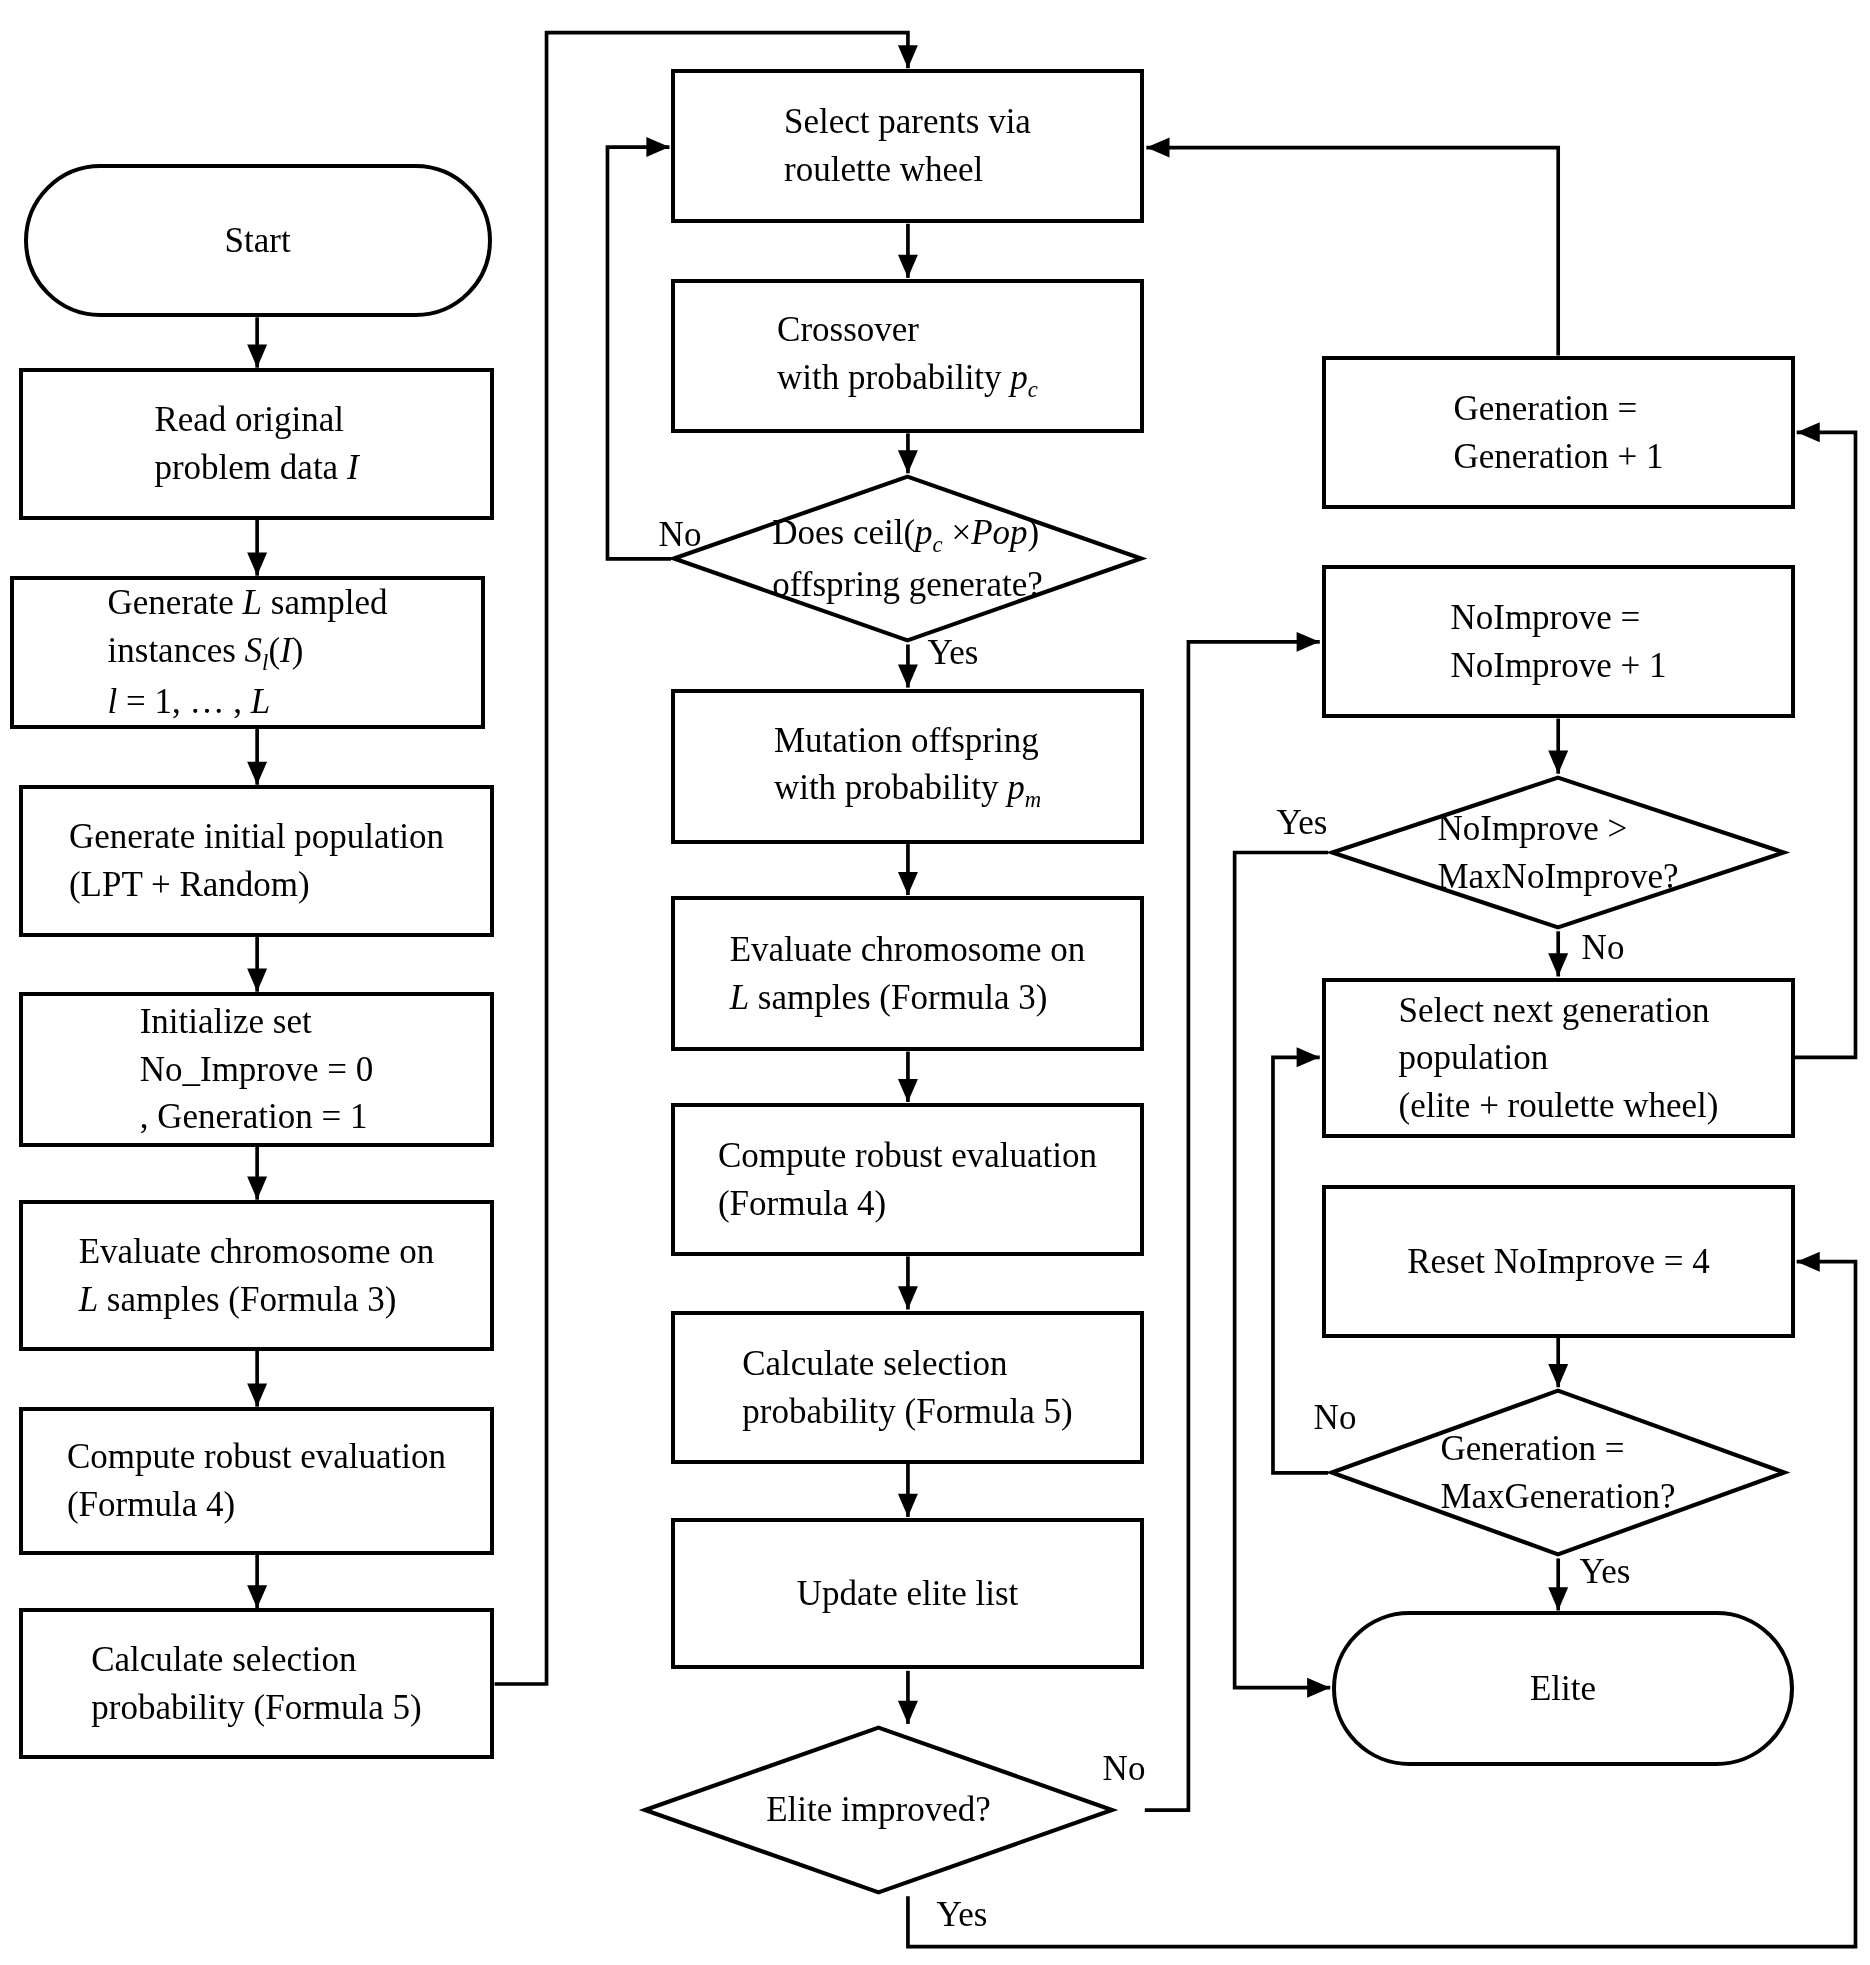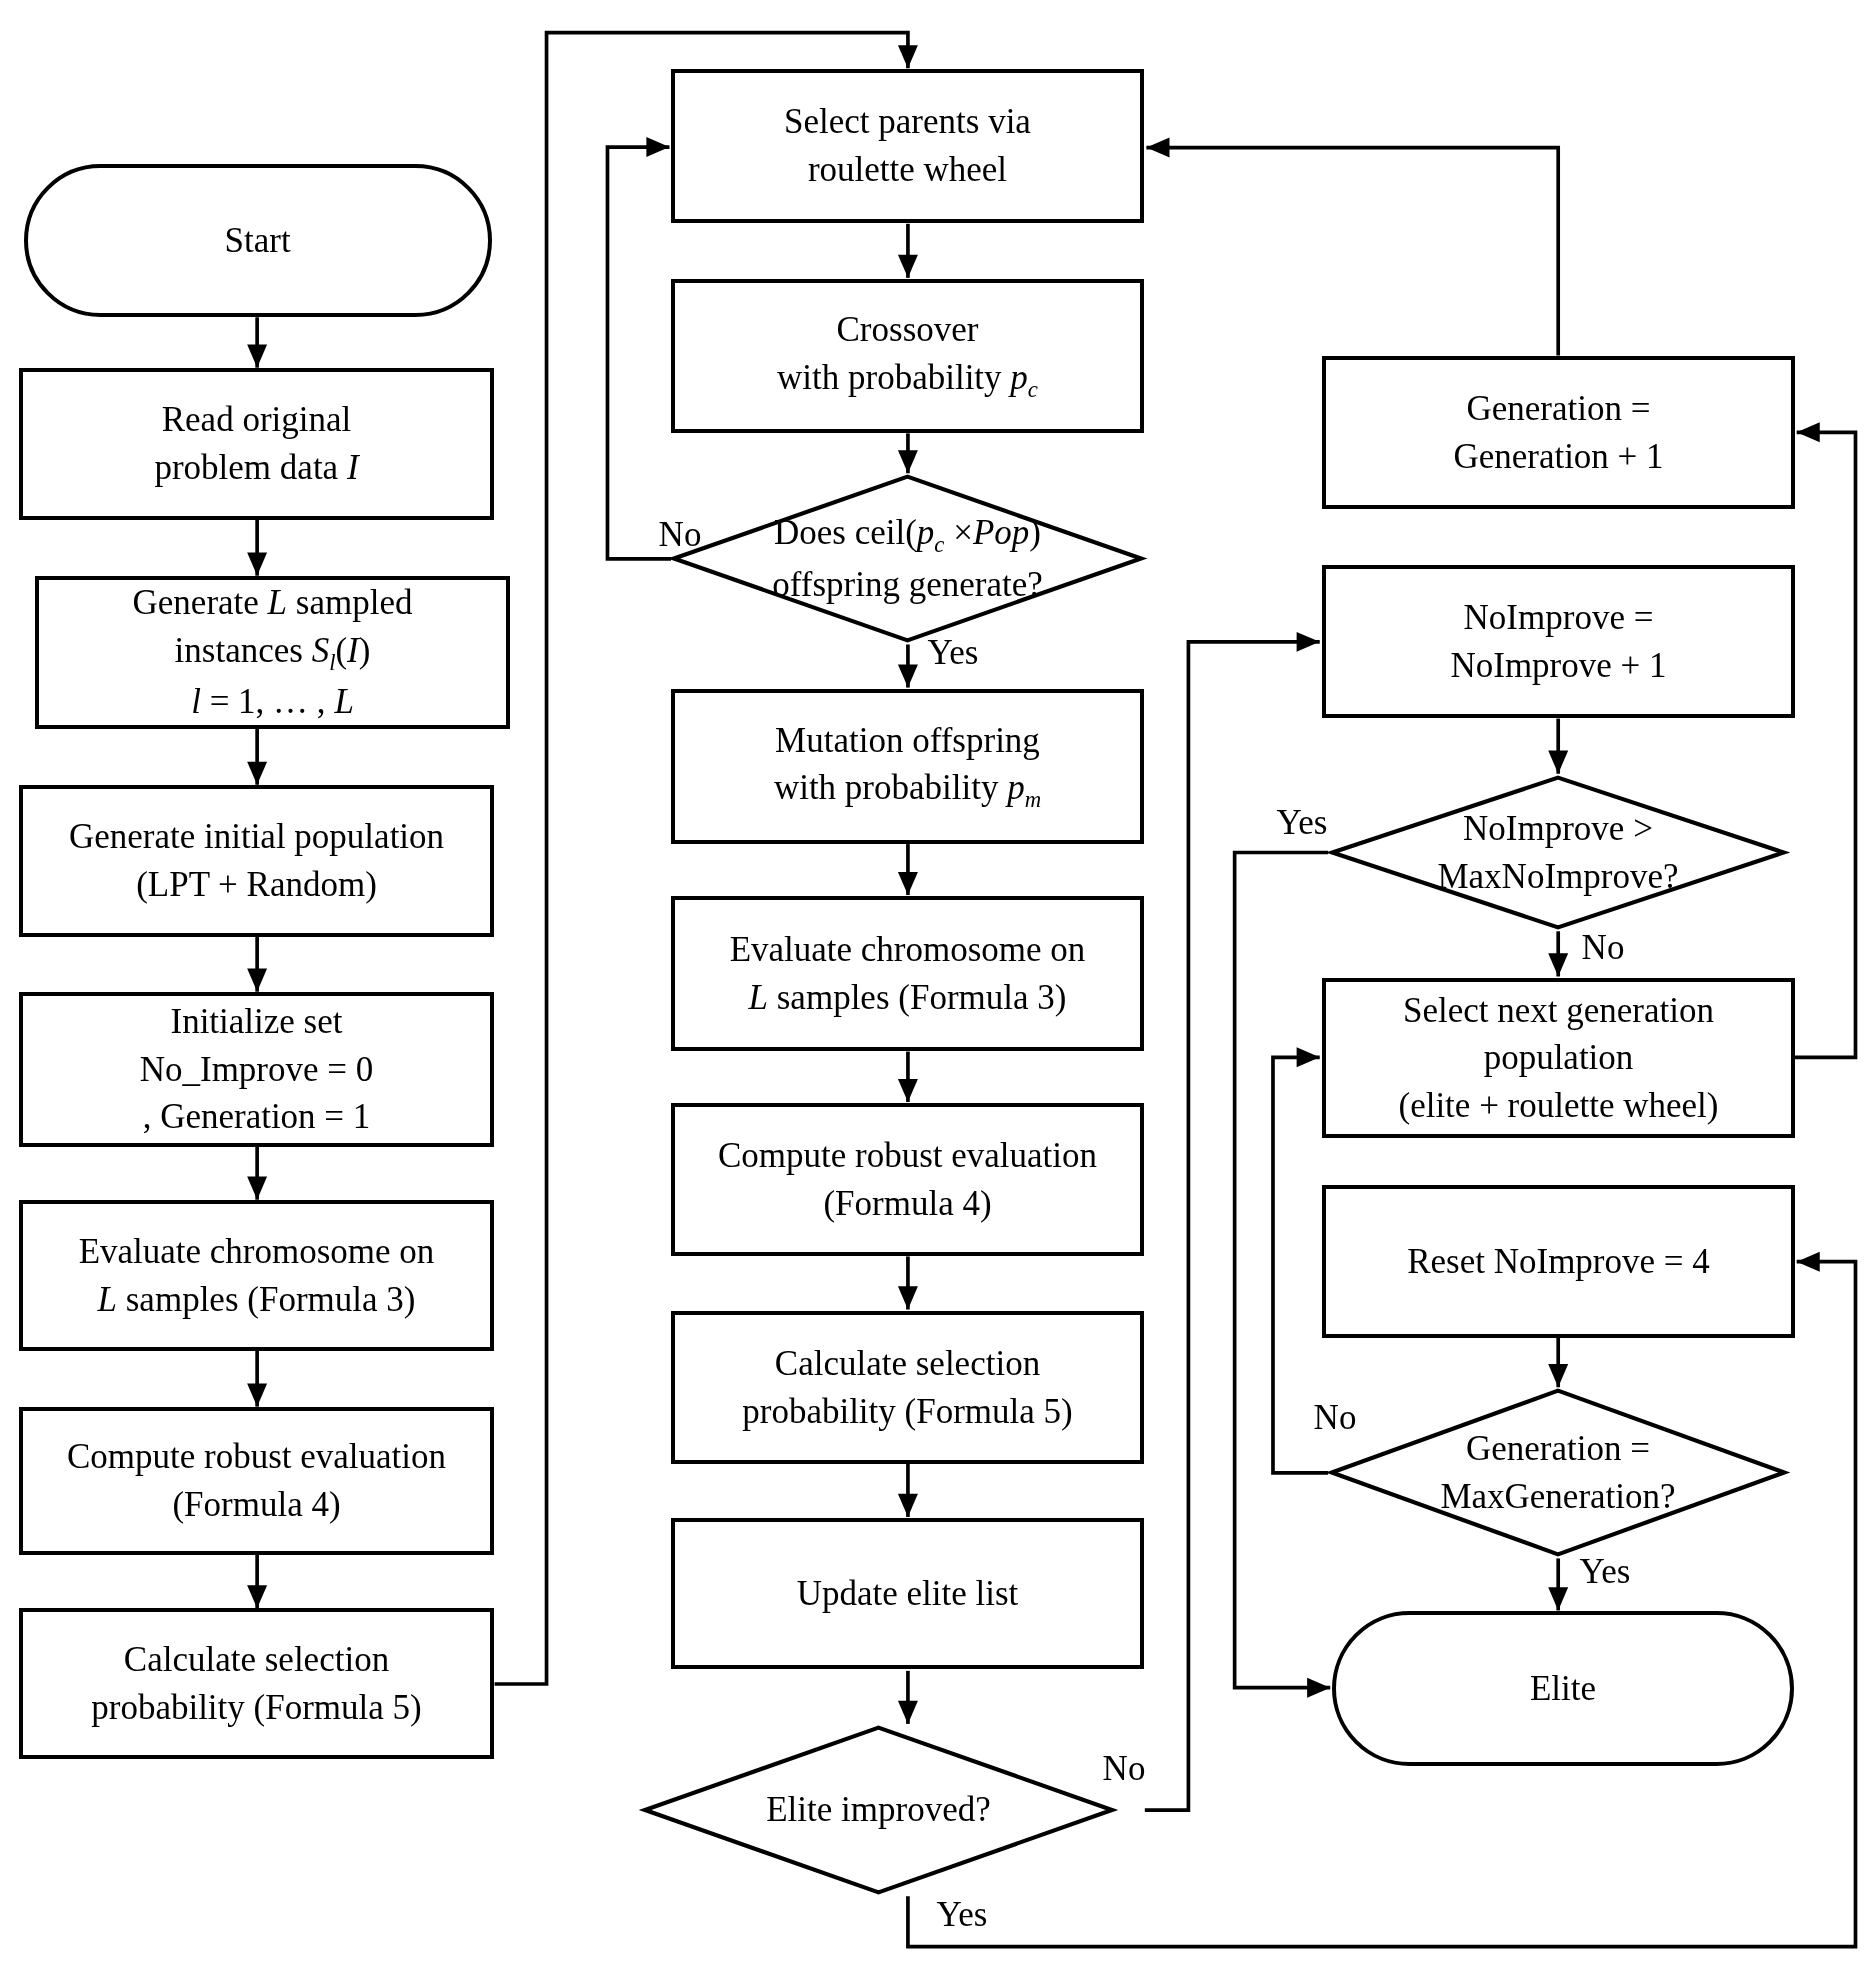--- a/index.html
+++ b/index.html
@@ -3,21 +3,21 @@
 <meta charset="utf-8">
 <style>
   html,body{margin:0;padding:0;background:#fff;}
   #canvas{
     position:relative;width:1871px;height:1965px;background:#ffffff;
     font-family:"Liberation Serif","DejaVu Serif",serif;color:#000;
   }
   .wires{position:absolute;left:0;top:0;z-index:1;overflow:visible;}
   .node{
     position:absolute;z-index:2;display:flex;align-items:center;justify-content:center;
-    text-align:center;font-size:35px;line-height:1.36;box-sizing:border-box;
+    font-size:35px;line-height:1.36;box-sizing:border-box;
   }
   .rect{background:#ffffff;border:4.2px solid #000;}
   .oval{background:#ffffff;border:4.2px solid #000;border-radius:84px;}
   .diamond{background:transparent;border:none;}
   .diamond .dshape{position:absolute;left:0;top:0;z-index:-1;overflow:visible;}
   .label sub{font-size:0.65em;}
   .edge-label{
     position:absolute;z-index:3;font-size:35px;transform:translate(-50%,-50%);
     background:transparent;white-space:nowrap;
   }
@@ -63,21 +63,21 @@
       <polyline points="2966,2967 2966,3066" marker-end="url(#arr)"></polyline>
     </g>
   </svg>
 
   <div class="node rect" style="left:19px;top:368px;width:475px;height:152px">
     <span class="label">Read original<br>problem data <i>I</i></span>
   </div>
   <div class="node oval" style="left:23.6px;top:164px;width:468px;height:153px">
     <span class="label">Start</span>
   </div>
-  <div class="node rect" style="left:35px;top:576px;width:475px;height:153px">
+  <div class="node rect" style="left:10px;top:576px;width:475px;height:153px">
     <span class="label">Generate <i>L</i> sampled<br>instances <i>S<sub>l</sub></i>(<i>I</i>)<br><i>l</i> = 1, … , <i>L</i></span>
   </div>
   <div class="node rect" style="left:19px;top:785px;width:475px;height:152px">
     <span class="label">Generate initial population<br>(LPT + Random)</span>
   </div>
   <div class="node rect" style="left:19px;top:992px;width:475px;height:155px">
     <span class="label">Initialize set<br>No_Improve = 0<br>, Generation = 1</span>
   </div>
   <div class="node rect" style="left:19px;top:1200px;width:475px;height:151px">
     <span class="label">Evaluate chromosome on<br><i>L</i> samples (Formula 3)</span>

